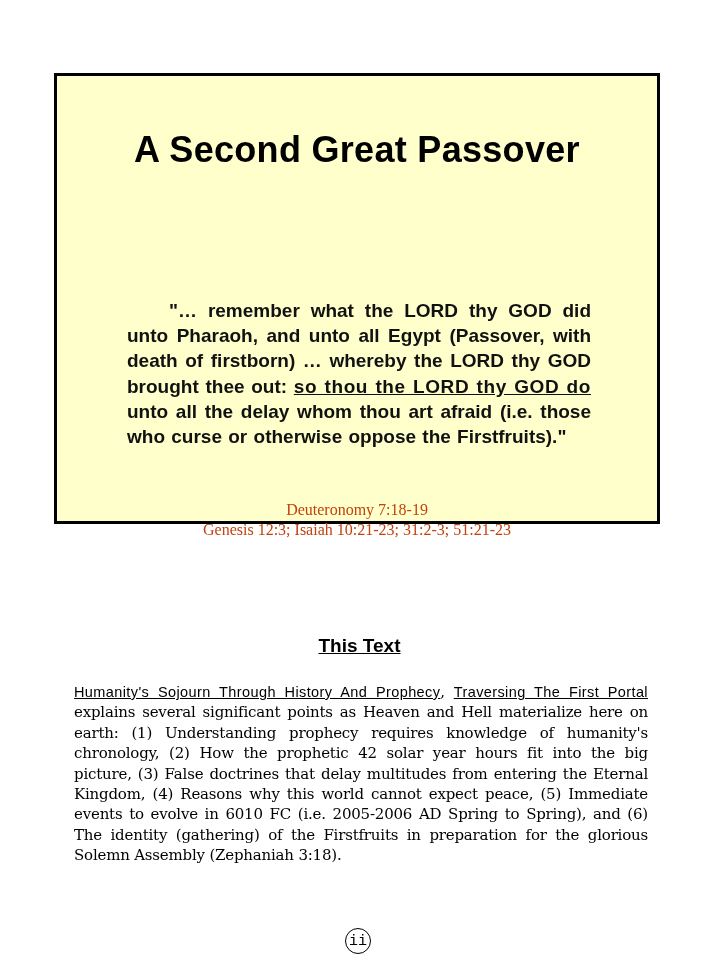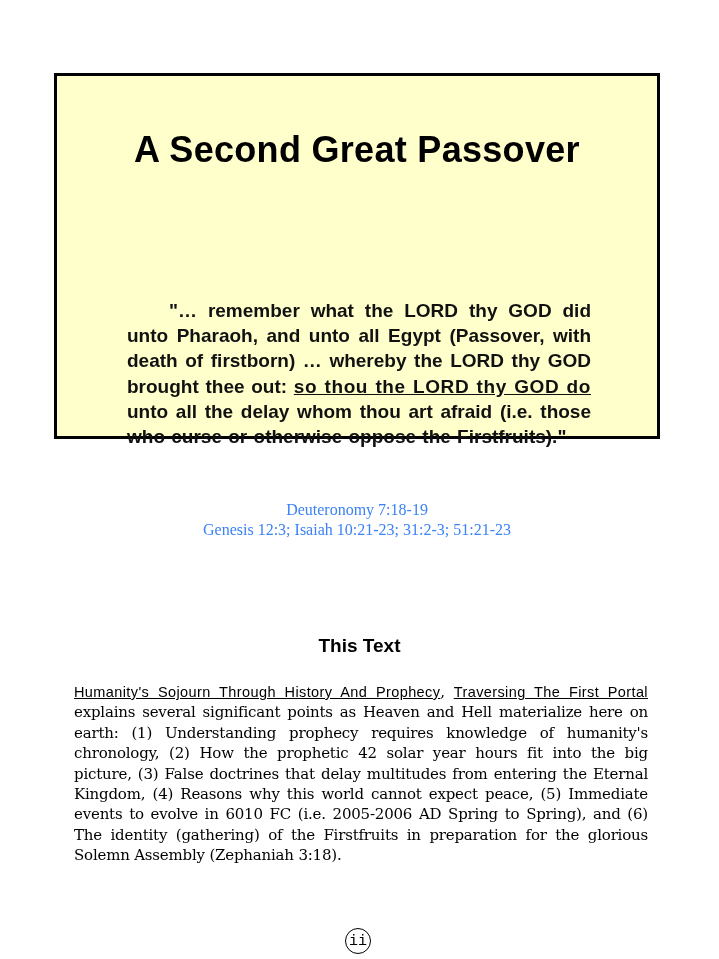--- a/index.html
+++ b/index.html
@@ -9,21 +9,21 @@
     background: #ffffff;
     position: relative;
     overflow: hidden;
     color: #000;
   }
   .callout-box {
     position: absolute;
     left: 54px;
     top: 73px;
     width: 606px;
-    height: 366px;
+    height: 451px;
     background: #ffffcc;
     border: 3px solid #000;
     box-sizing: border-box;
   }
   .title {
     position: absolute;
     left: 0;
     top: 52px;
     width: 100%;
     text-align: center;
@@ -64,33 +64,34 @@
   }
   .refs {
     position: absolute;
     left: 0;
     top: 424px;
     width: 100%;
     text-align: center;
     font-family: "Liberation Serif", serif;
     font-size: 16px;
     line-height: 20px;
-    color: #3b82f6;
+    color: #c2410c;
   }
   .refs span { display: block; }
   .section-heading {
     position: absolute;
     left: 0;
     top: 634px;
     width: 719px;
     text-align: center;
     font-family: "Liberation Sans", sans-serif;
     font-weight: bold;
     font-size: 19px;
     line-height: 24px;
+    text-decoration: underline;
   }
   .body-text {
     position: absolute;
     left: 74px;
     top: 682px;
     width: 574px;
     font-family: "DejaVu Serif", serif;
     font-size: 15px;
     line-height: 20.4px;
     text-align: justify;

